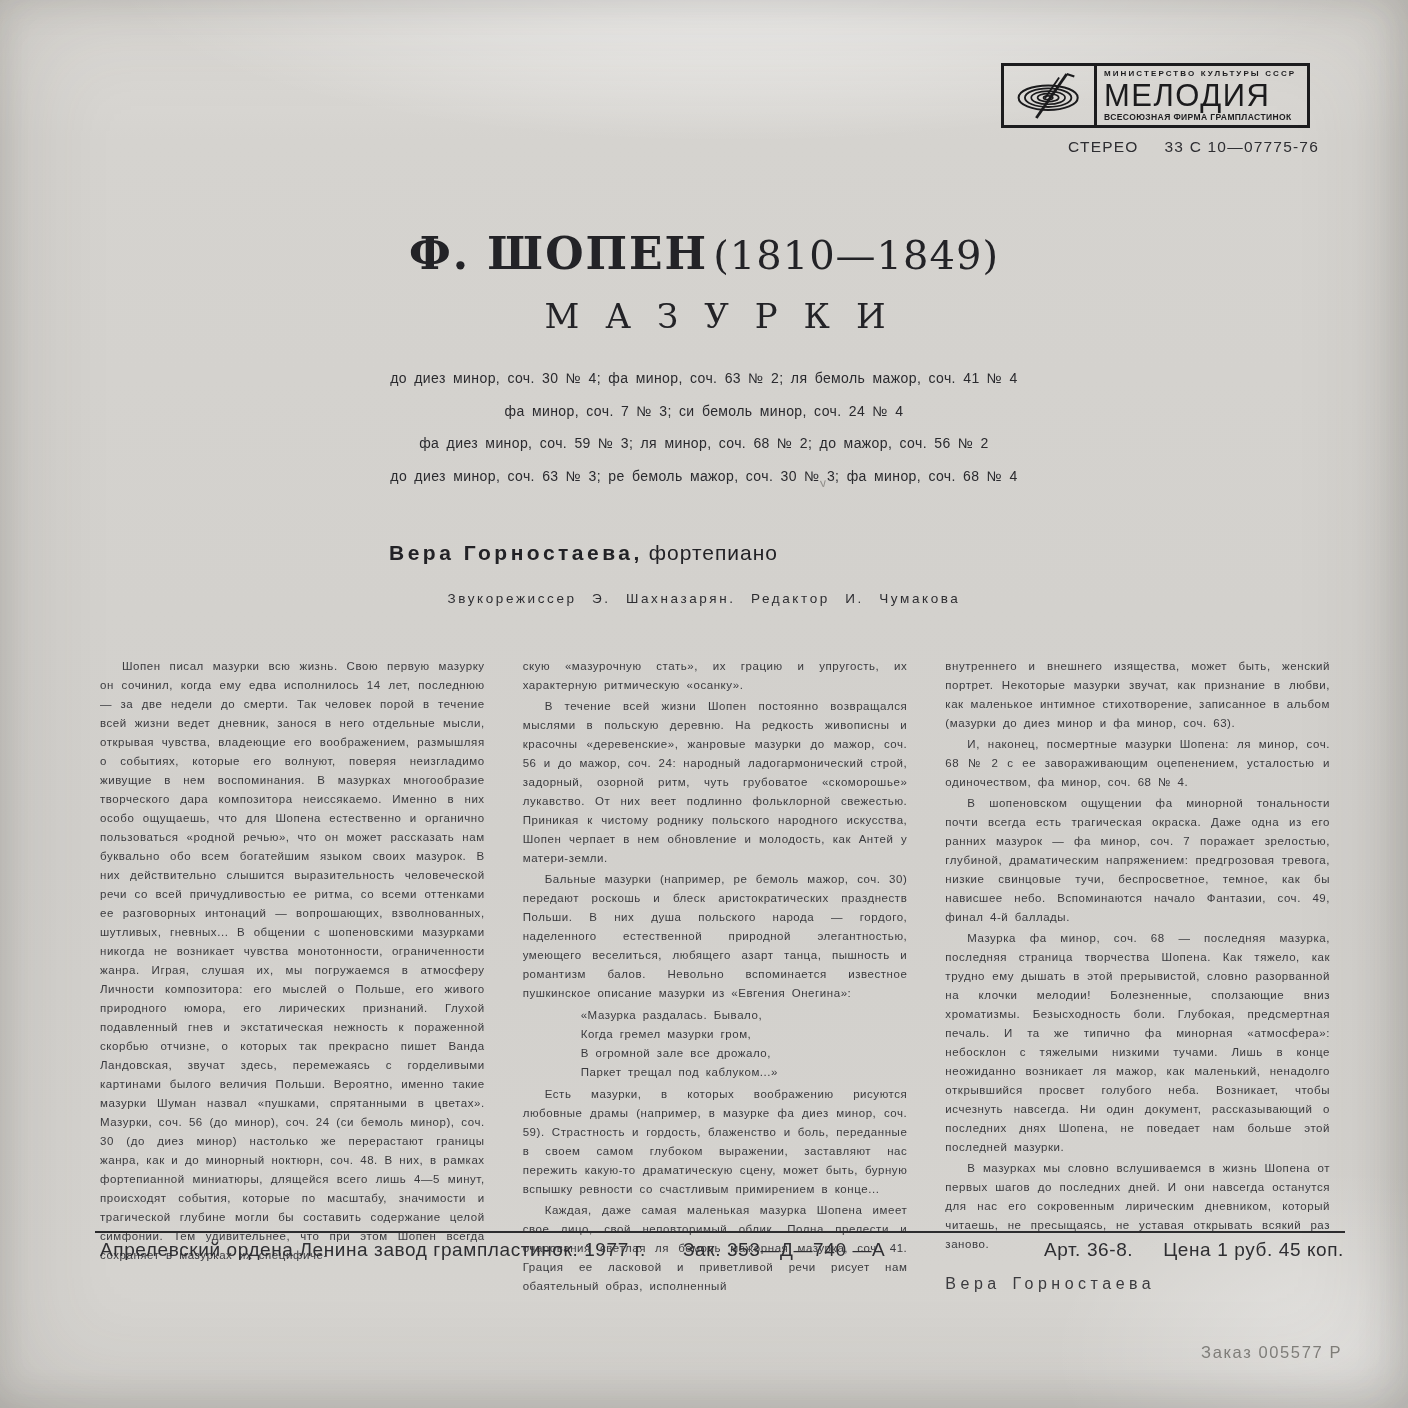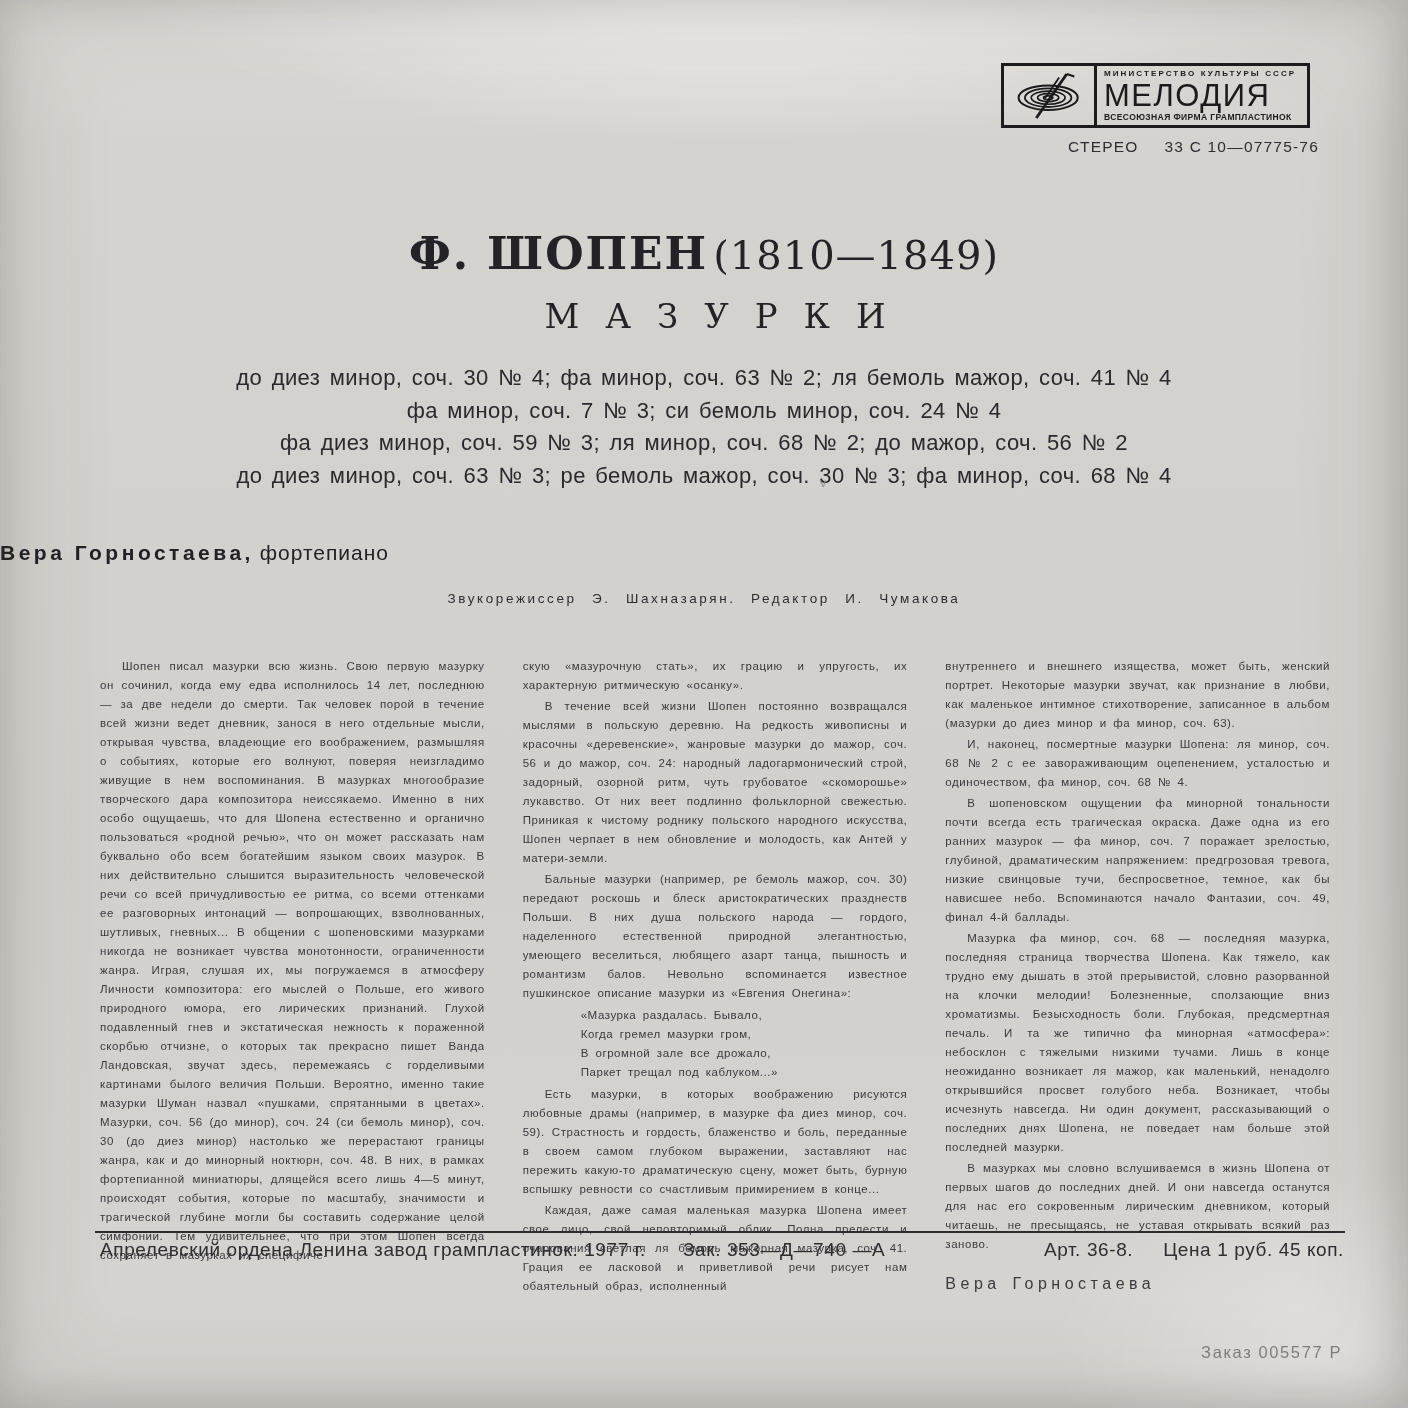--- a/index.html
+++ b/index.html
@@ -33,24 +33,24 @@
   .composer{position:absolute;left:0;top:228px;width:1408px;text-align:center;
       font-family:"DejaVu Serif","Liberation Serif",serif;color:#232327;white-space:nowrap;}
   .composer .c-name{font-weight:700;font-size:44px;letter-spacing:2px;}
   .composer .c-dates{font-weight:400;font-size:40px;letter-spacing:1px;}
   .album{position:absolute;left:24px;top:296px;width:1408px;text-align:center;
       font-family:"DejaVu Serif","Liberation Serif",serif;font-size:34px;
       letter-spacing:26px;color:#232327;}
 
   
   .works{position:absolute;left:0;top:362px;width:1408px;text-align:center;}
-  .work-line{font-size:22px;line-height:32.5px;letter-spacing:0.4px;
+  .work-line{font-size:14px;line-height:32.5px;letter-spacing:0.4px;
       word-spacing:3px;color:#2a2a2e;white-space:nowrap;}
 
-  .performer{position:absolute;left:0;top:541px;width:1167px;
+  .performer{position:absolute;left:0;top:541px;width:1167px;text-align:center;
       font-size:21px;color:#222226;white-space:nowrap;}
   .performer .p-name{font-weight:700;letter-spacing:3.5px;}
   .performer .p-instr{font-weight:400;letter-spacing:1px;}
   .credits{position:absolute;left:0;top:591px;width:1408px;text-align:center;
       font-size:13.5px;letter-spacing:2.6px;word-spacing:9px;color:#2e2e32;white-space:nowrap;}
 
   .checkmark{position:absolute;left:820px;top:476px;font-size:12px;color:#8f8d89;
       transform:rotate(-6deg);}
 
   

